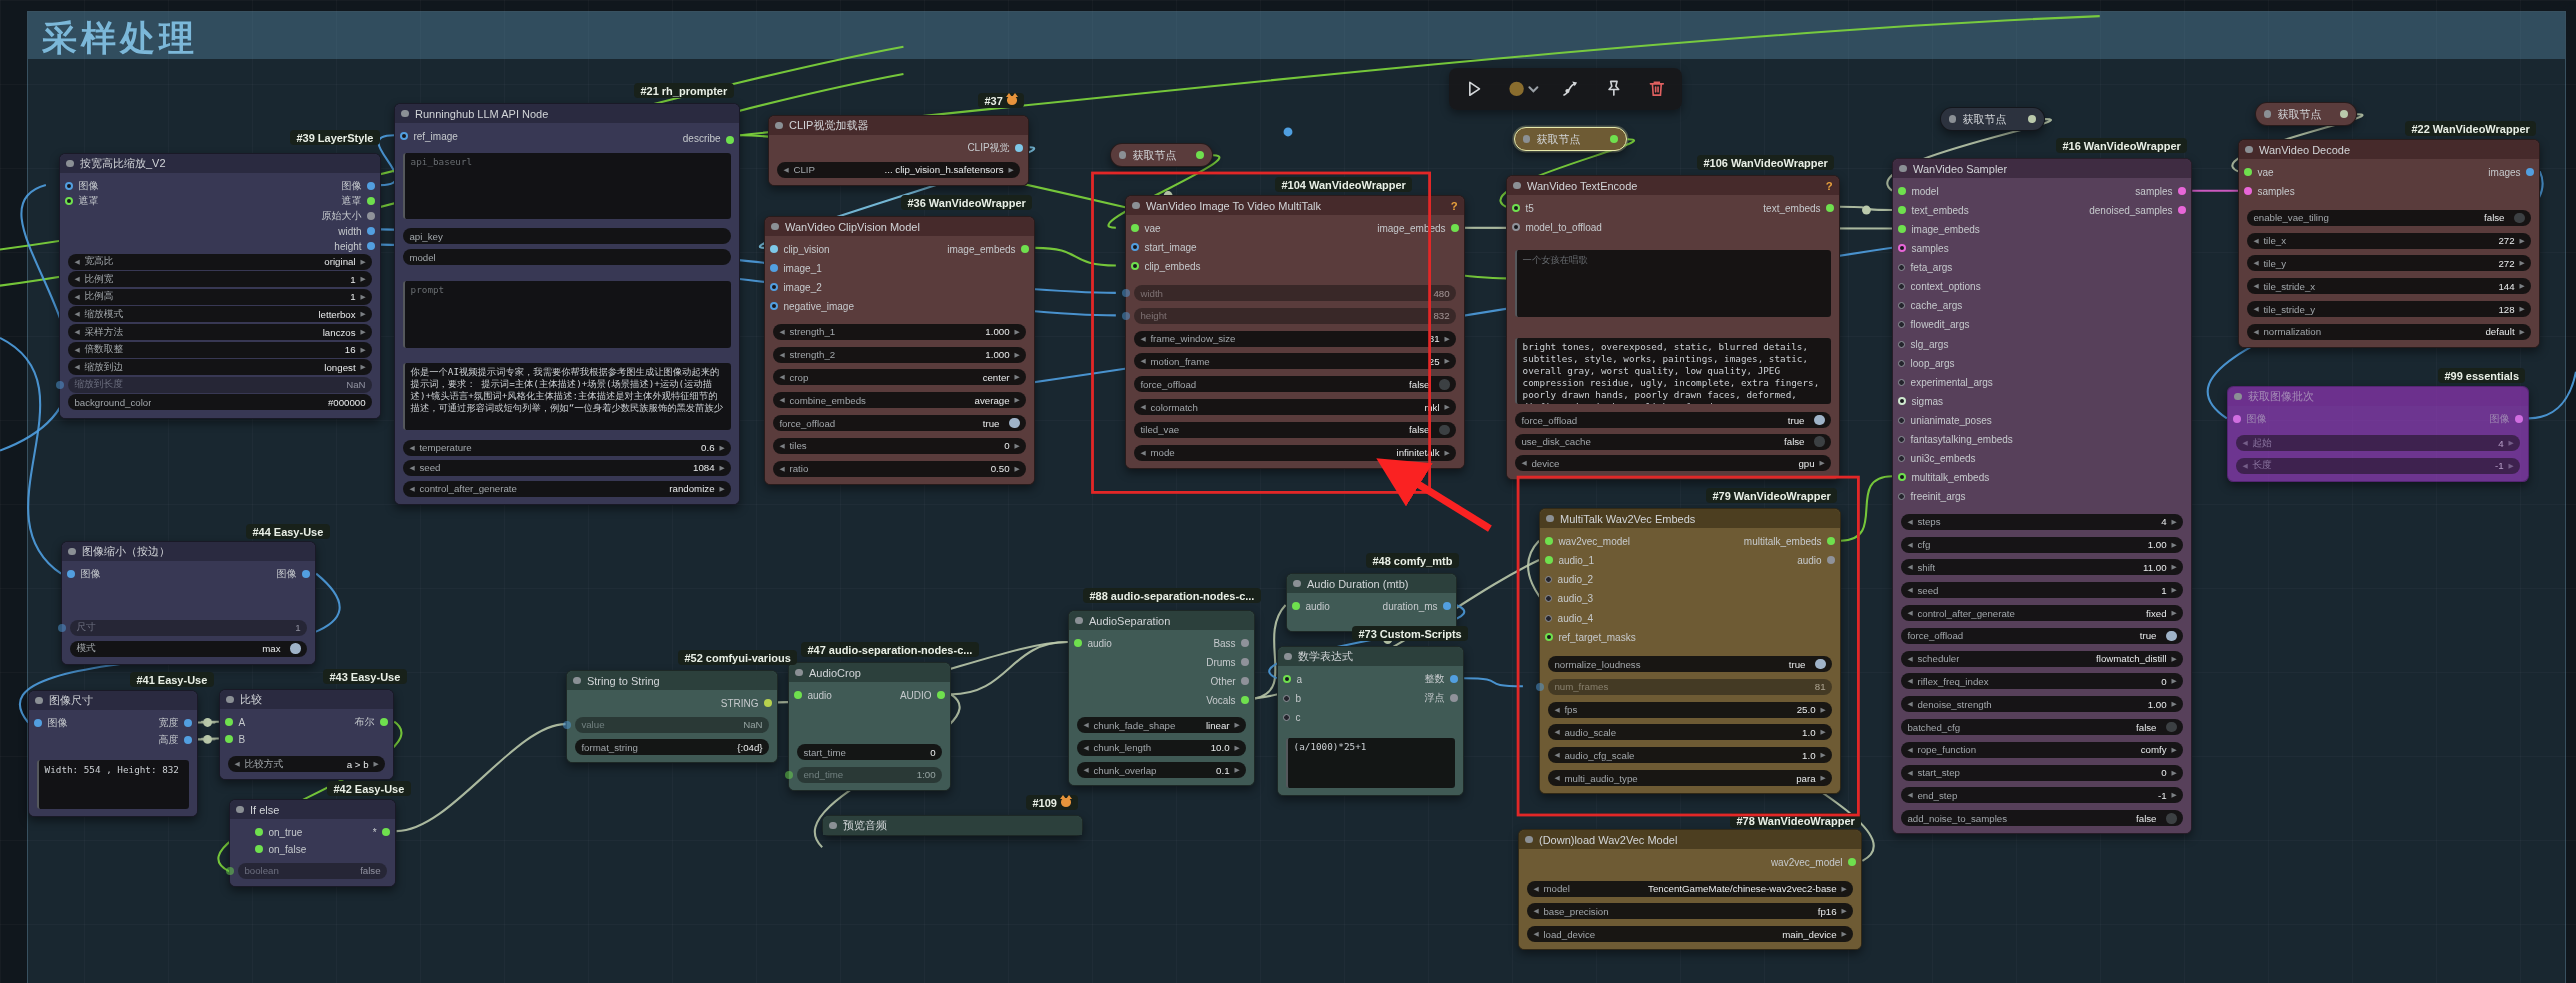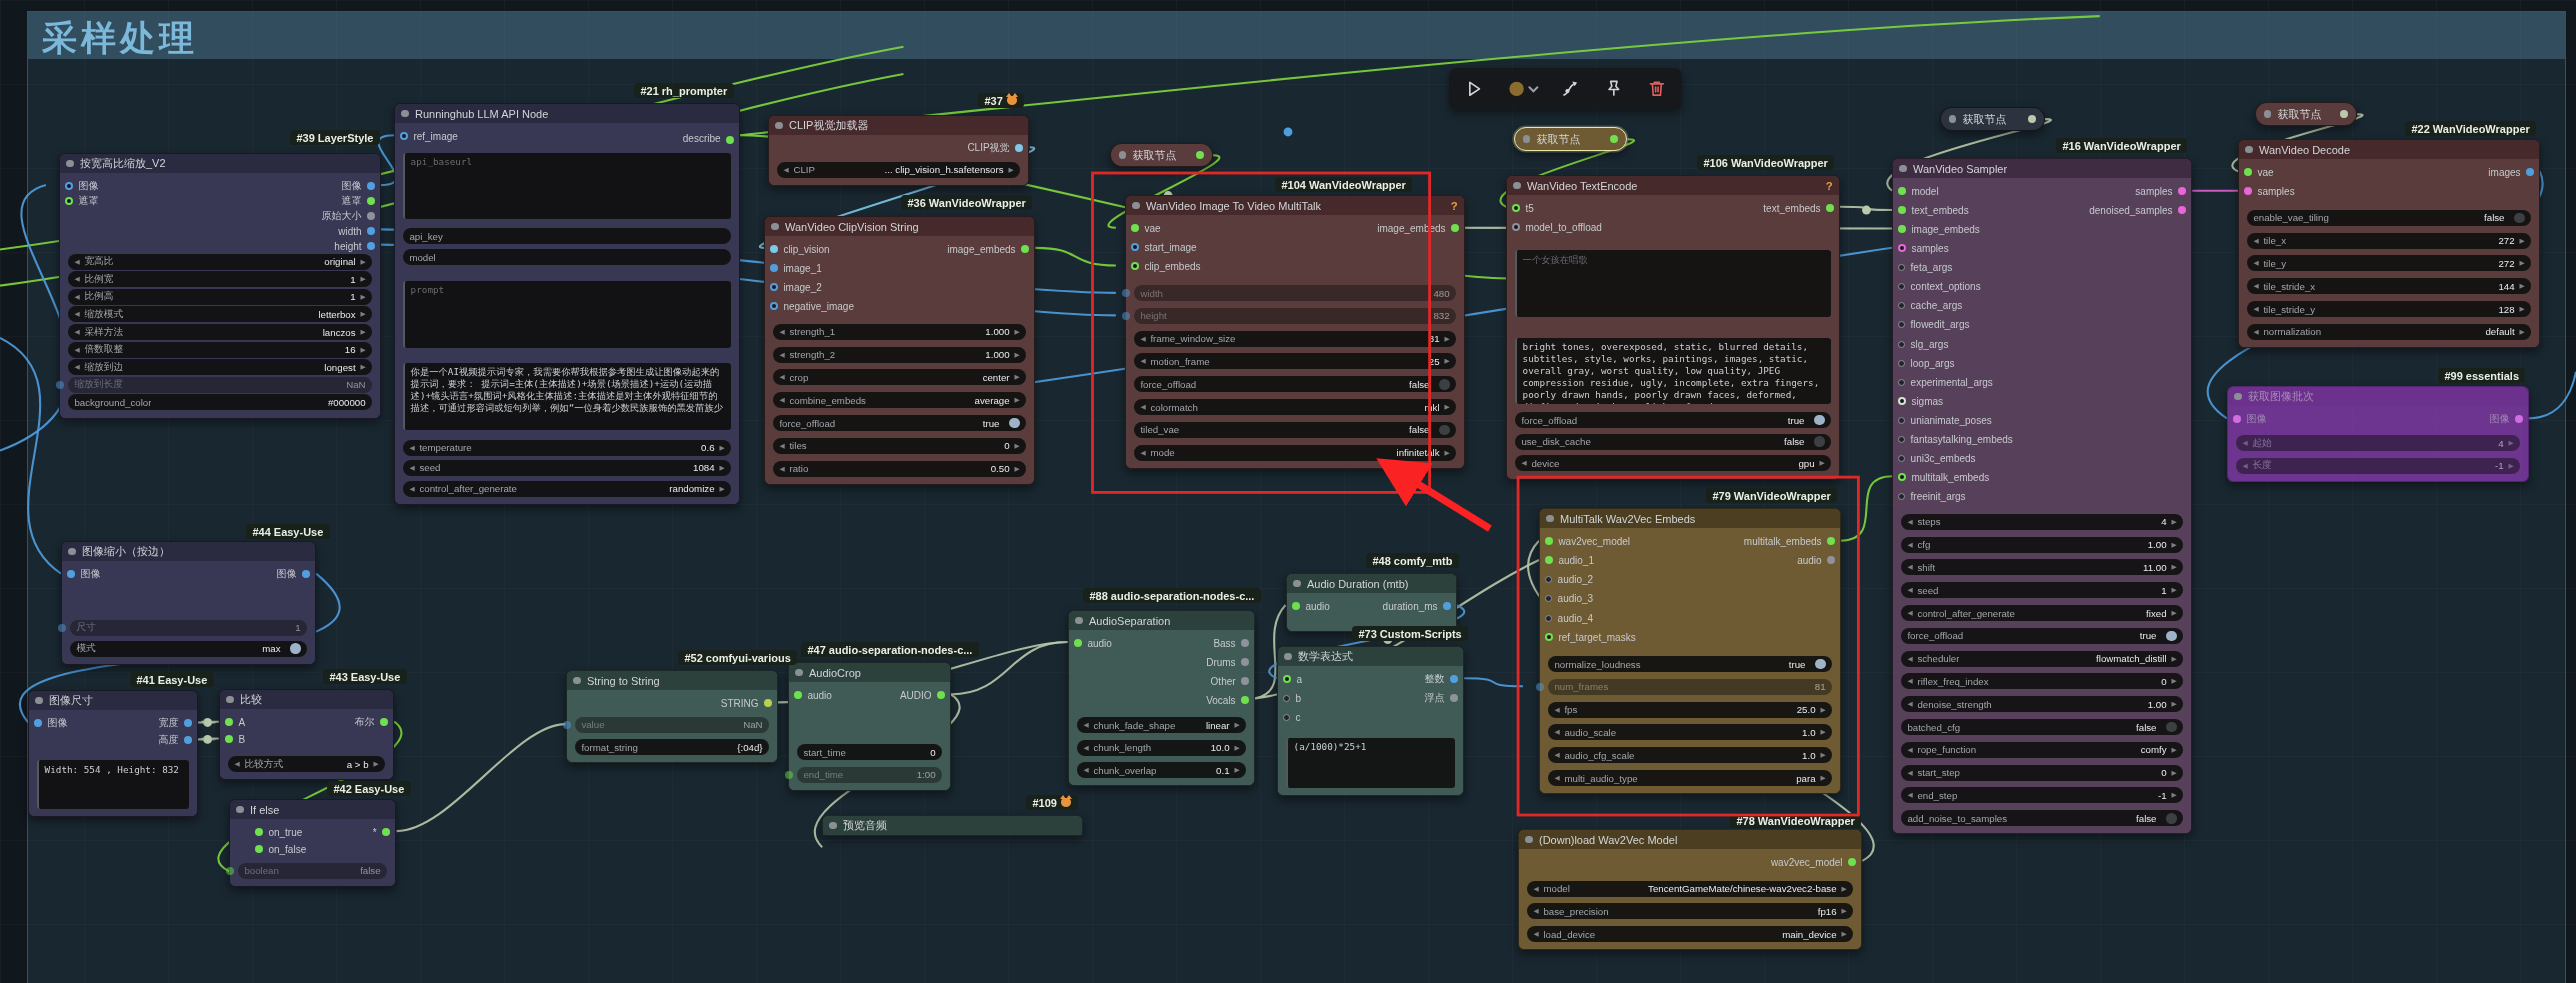--- a/index.html
+++ b/index.html
@@ -282,21 +282,21 @@
               <span class="wlabel">CLIP</span>
               <span class="wvalue">... clip_vision_h.safetensors</span>
               <span class="warr">▶</span>
             </div>
           </div>
         </div>
       </div>
       <div class="node c-maroon" style="left: 764px; top: 216px; width: 271px;">
         <div class="nhead">
           <span class="ndot"></span>
-          <span class="ntitle">WanVideo ClipVision String</span>
+          <span class="ntitle">WanVideo ClipVision Model</span>
         </div>
         <div class="nbody">
           <div class="iowrap" style="height: 76px;">
             <div class="port in" style="top: 0px;">
               <span class="pdot" style="background: rgb(126, 200, 232);"></span>
               <span class="plabel">clip_vision</span>
             </div>
             <div class="port in" style="top: 19px;">
               <span class="pdot" style="background: rgb(82, 159, 224);"></span>
               <span class="plabel">image_1</span>

